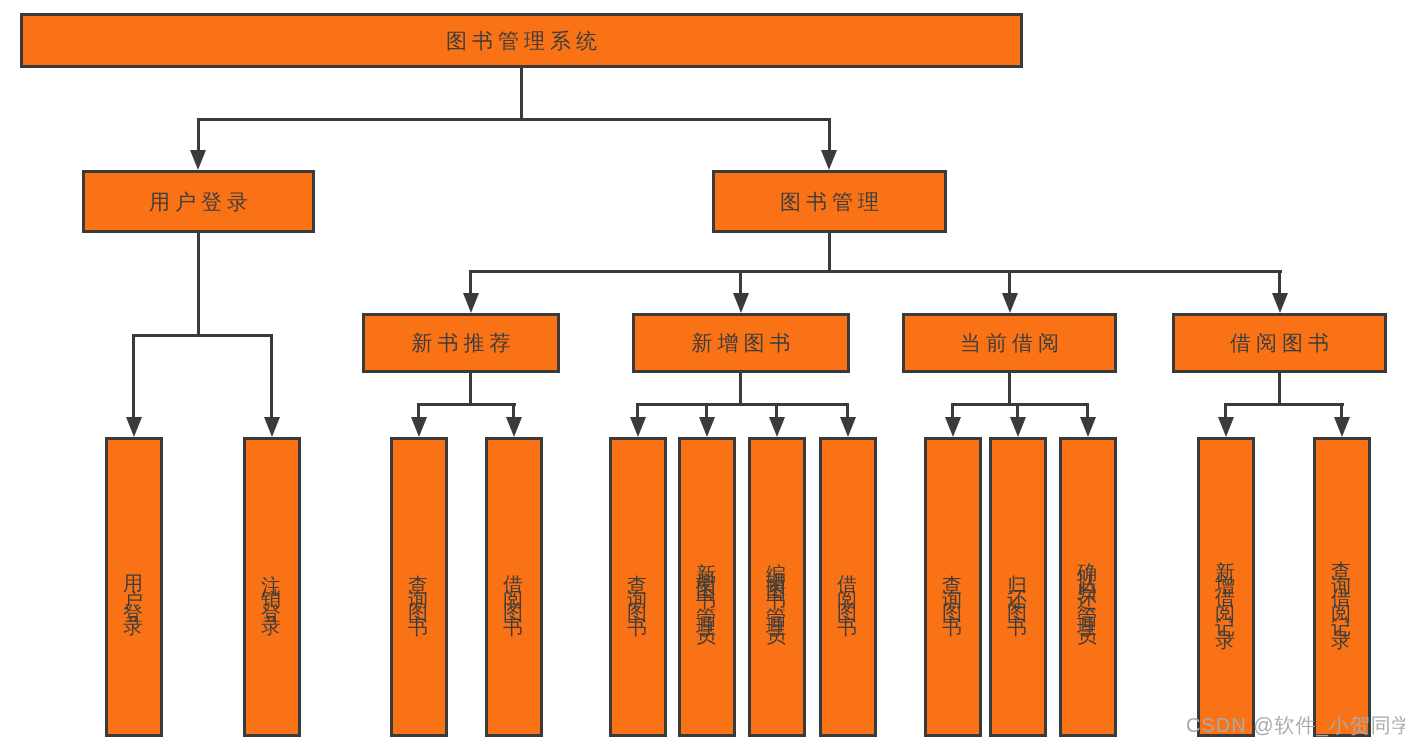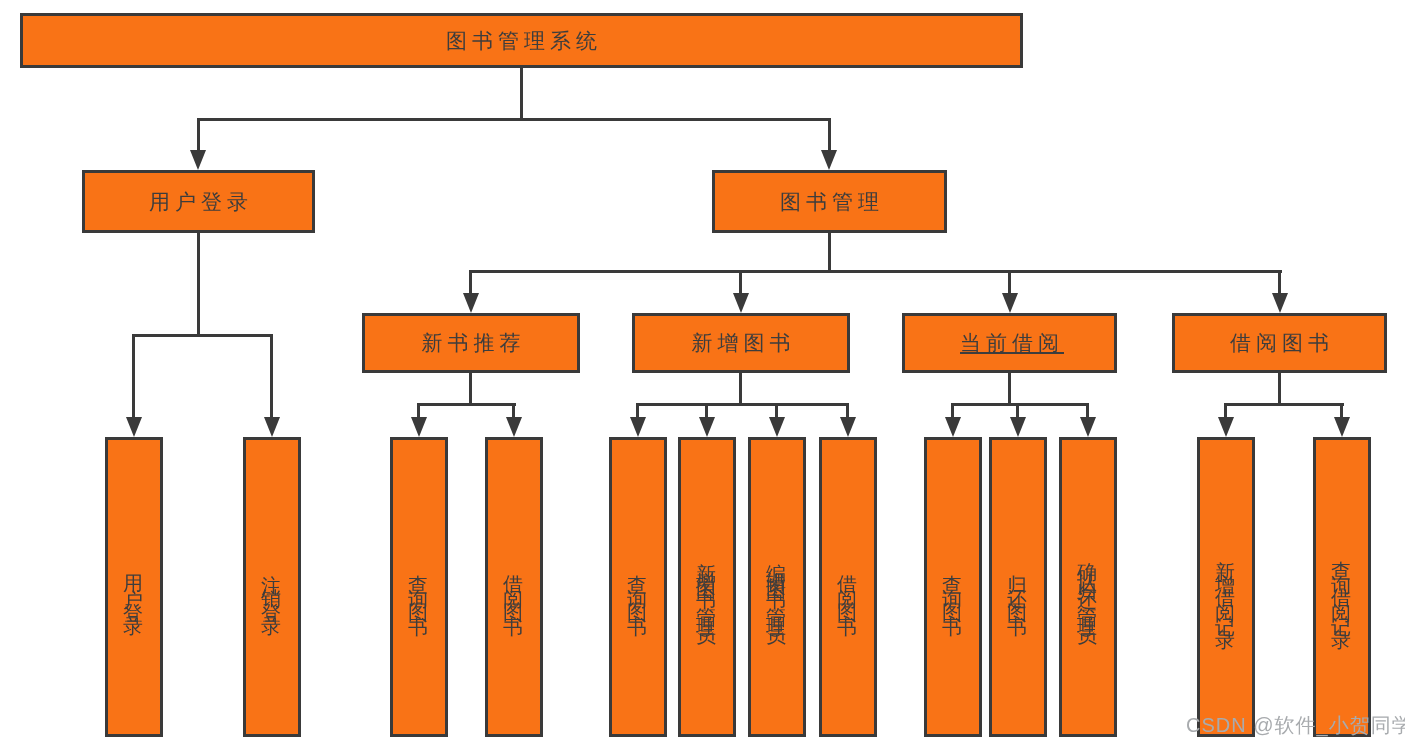--- a/index.html
+++ b/index.html
@@ -60,25 +60,25 @@
 <body>
 
 <div class="stage">
 
   <div class="node h" style="left:20px;top:13px;width:1003px;height:55px;">图书管理系统</div>
 
   <div class="node h" style="left:82px;top:170px;width:233px;height:63px;">用户登录</div>
 
   <div class="node h" style="left:712px;top:170px;width:235px;height:63px;">图书管理</div>
 
-  <div class="node h" style="left:362px;top:313px;width:218px;height:60px;">新书推荐</div>
+  <div class="node h" style="left:362px;top:313px;width:198px;height:60px;">新书推荐</div>
 
   <div class="node h" style="left:632px;top:313px;width:218px;height:60px;">新增图书</div>
 
-  <div class="node h" style="left:902px;top:313px;width:215px;height:60px;text-decoration:underline;">当前借阅</div>
+  <div class="node h" style="left:902px;top:313px;width:215px;height:60px;">当前借阅</div>
 
   <div class="node h" style="left:1172px;top:313px;width:215px;height:60px;">借阅图书</div>
 
   <div class="node v" style="left:105px;top:437px;width:58px;height:300px;">用户登录</div>
 
   <div class="node v" style="left:243px;top:437px;width:58px;height:300px;">注销登录</div>
 
   <div class="node v" style="left:390px;top:437px;width:58px;height:300px;">查询图书</div>
 
   <div class="node v" style="left:485px;top:437px;width:58px;height:300px;">借阅图书</div>

